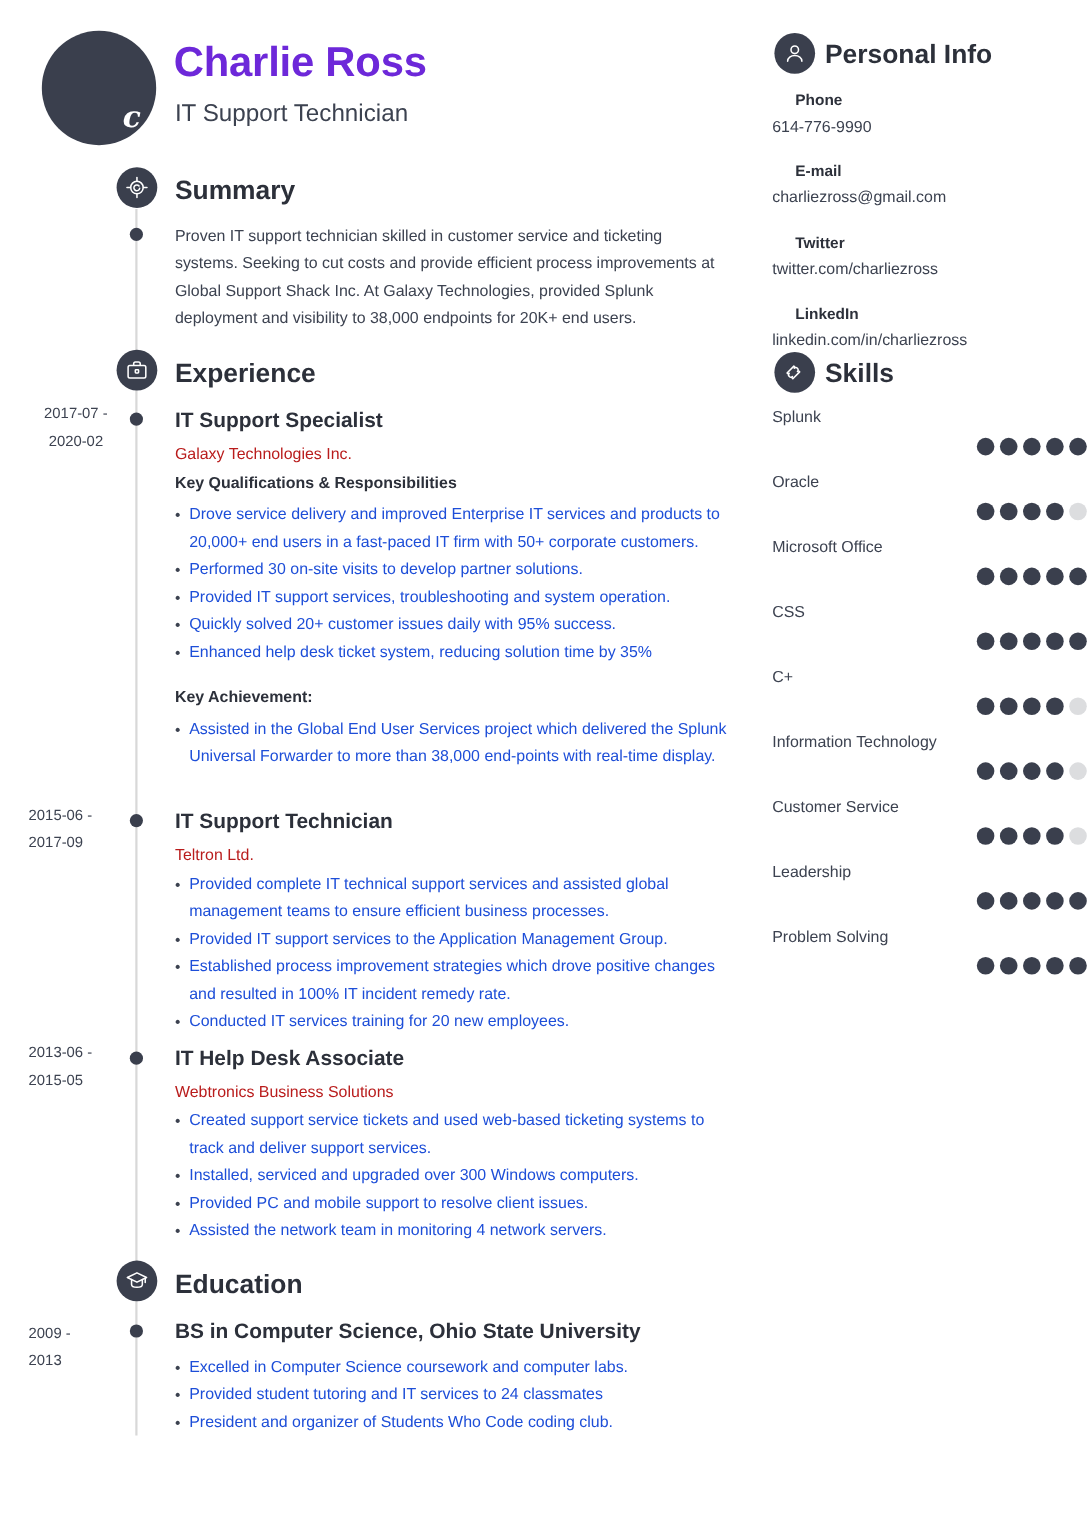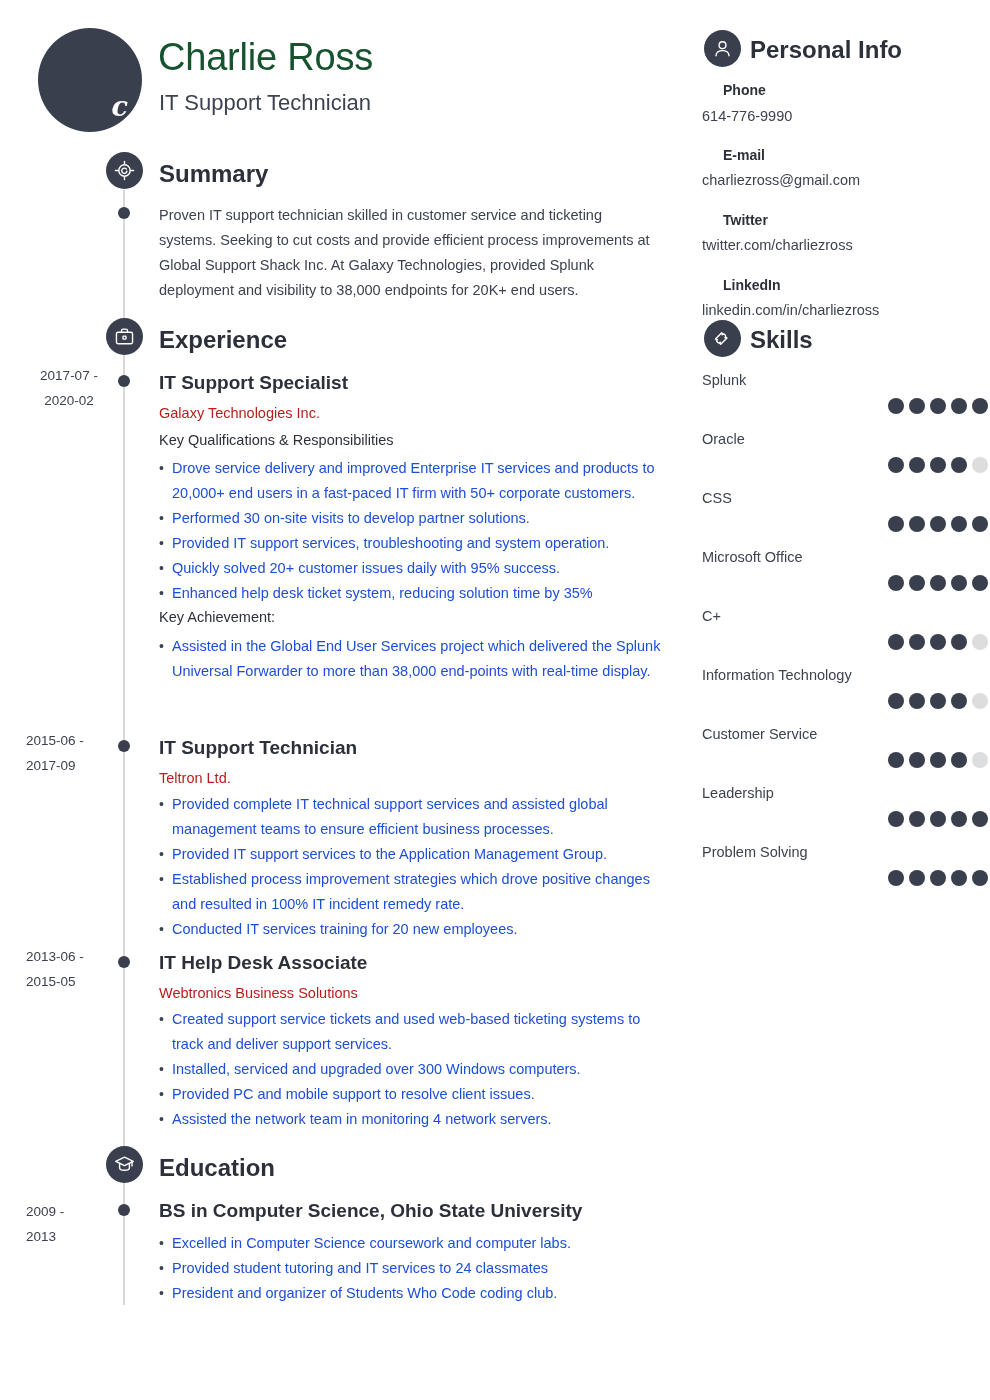--- a/index.html
+++ b/index.html
@@ -23,21 +23,21 @@
     border-radius:50%; background:#3a3f4d;
   }
   .avatar .mono {
     position:absolute; right:14px; bottom:12px;
     font-family:"DejaVu Serif", serif;
     font-style:italic; font-weight:700;
     font-size:27px; color:#ffffff; line-height:1;
   }
   .name {
     position:absolute; left:120px; top:8px;
-    font-size:38px; font-weight:400; color:#14532d; letter-spacing:-0.2px;
+    font-size:38px; font-weight:700; color:#6d28d9; letter-spacing:-0.2px;
     white-space:nowrap;
   }
   .jobtitle {
     position:absolute; left:121px; top:62px;
     font-size:22px; font-weight:400; color:#3c4250;
     white-space:nowrap;
   }
 
   
   .rail {
@@ -63,21 +63,21 @@
   }
 
   
   .dates {
     position:absolute; left:26px; width:86px;
     font-size:13.5px; color:#3c4250; line-height:25px;
   }
   .entry { position:absolute; left:159px; width:512px; }
   .entry-title { font-size:19px; font-weight:700; color:#2c303a; line-height:1.25; }
   .entry-sub { font-size:14.5px; color:#b91c1c; margin-top:9px; line-height:1.3; }
-  .entry-strong { font-size:14.5px; font-weight:400; color:#2c303a; margin-top:8px; line-height:1.35; }
+  .entry-strong { font-size:14.5px; font-weight:700; color:#2c303a; margin-top:8px; line-height:1.35; }
 
   ul.blist { list-style:none; margin-top:6px; }
   ul.blist li {
     position:relative; padding-left:13px;
     font-size:14.5px; line-height:25px; color:#1d4ed8;
   }
   ul.blist li::before {
     content:"\2022"; position:absolute; left:0; top:0;
     font-size:14px; color:#3c4250;
   }
@@ -160,21 +160,21 @@
       <div class="entry-title">IT Support Specialist</div>
       <div class="entry-sub">Galaxy Technologies Inc.</div>
       <div class="entry-strong">Key Qualifications &amp; Responsibilities</div>
       <ul class="blist">
         <li>Drove service delivery and improved Enterprise IT services and products to 20,000+ end users in a fast-paced IT firm with 50+ corporate customers.</li>
         <li>Performed 30 on-site visits to develop partner solutions.</li>
         <li>Provided IT support services, troubleshooting and system operation.</li>
         <li>Quickly solved 20+ customer issues daily with 95% success.</li>
         <li>Enhanced help desk ticket system, reducing solution time by 35%</li>
       </ul>
-      <div class="entry-strong" style="margin-top:2px;">Key Achievement:</div>
+      <div class="entry-strong" style="margin-top:19px;">Key Achievement:</div>
       <ul class="blist">
         <li>Assisted in the Global End User Services project which delivered the Splunk Universal Forwarder to more than 38,000 end-points with real-time display.</li>
       </ul>
     </div>
 
     <div class="tdot" style="top:740px;"></div>
     <div class="dates" style="top:728px;">
       <div>2015-06 -</div>
       <div>2017-09</div>
     </div>
@@ -283,32 +283,32 @@
         <div class="dots">
           <span class="dot"></span>
           <span class="dot"></span>
           <span class="dot"></span>
           <span class="dot"></span>
           <span class="dot off"></span>
         </div>
       </div>
 
       <div class="skill">
+        <div class="skill-name">Microsoft Office</div>
+        <div class="dots">
+          <span class="dot"></span>
+          <span class="dot"></span>
+          <span class="dot"></span>
+          <span class="dot"></span>
+          <span class="dot"></span>
+        </div>
+      </div>
+
+      <div class="skill">
         <div class="skill-name">CSS</div>
-        <div class="dots">
-          <span class="dot"></span>
-          <span class="dot"></span>
-          <span class="dot"></span>
-          <span class="dot"></span>
-          <span class="dot"></span>
-        </div>
-      </div>
-
-      <div class="skill">
-        <div class="skill-name">Microsoft Office</div>
         <div class="dots">
           <span class="dot"></span>
           <span class="dot"></span>
           <span class="dot"></span>
           <span class="dot"></span>
           <span class="dot"></span>
         </div>
       </div>
 
       <div class="skill">

